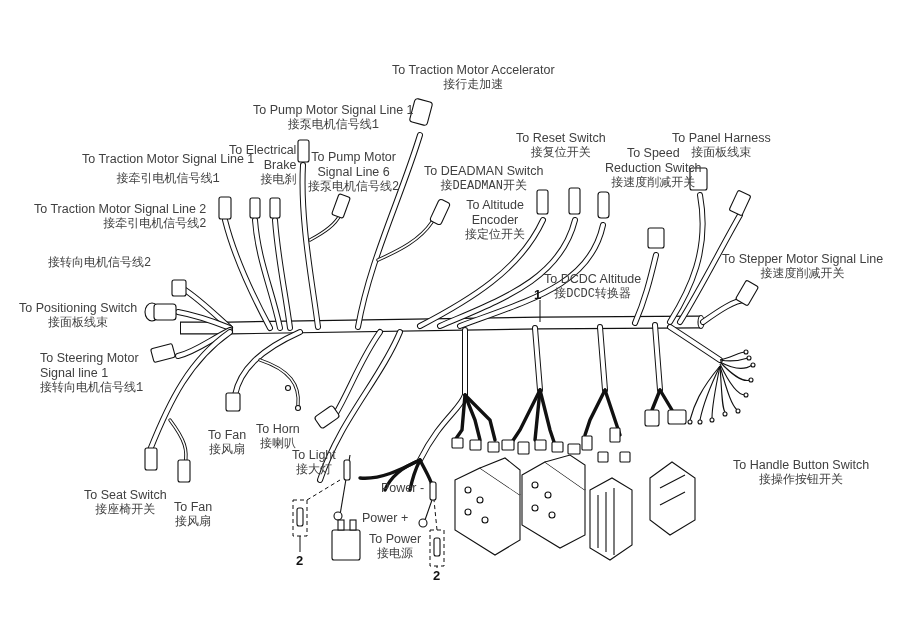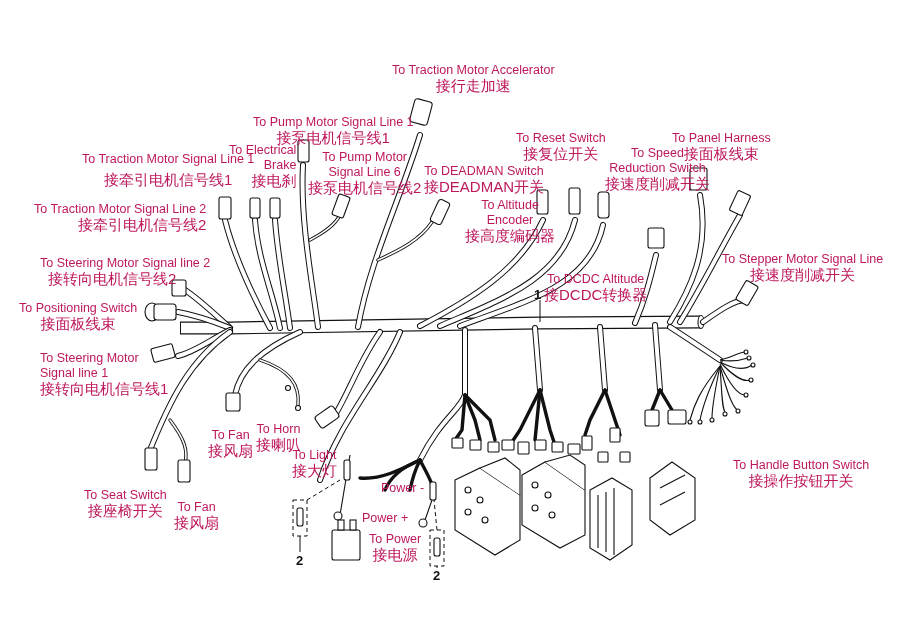--- a/index.html
+++ b/index.html
@@ -1,20 +1,20 @@
 <!DOCTYPE html>
 <html><head>
 <meta charset="utf-8">
 <style>
   html, body { margin: 0; padding: 0; background: #ffffff; }
   body { width: 900px; height: 636px; position: relative; overflow: hidden; font-family: "Liberation Sans", "DejaVu Sans", sans-serif; color: #111; }
   #diagram { position: absolute; left: 0; top: 0; width: 900px; height: 636px; }
-  .lbl { position: absolute; font-size: 12.5px; line-height: 15px; white-space: nowrap; color: #be185d; }
+  .lbl { position: absolute; font-size: 12.5px; line-height: 15px; white-space: nowrap; color: #404040; }
   .lbl .en, .lbl .cn { display: block; }
-  .lbl .cn { font-family: Liberation Sans, sans-serif; font-size: 15px; }
+  .lbl .cn { font-family: Liberation Mono, monospace; font-size: 12px; }
   .r { text-align: right; }
   .c { text-align: center; }
   .num { position: absolute; font-size: 13px; font-weight: bold; }
   .wire { fill: none; stroke: #111; stroke-width: 1.1; }
   .wirew { fill: none; stroke: #111; stroke-width: 6; stroke-linecap: round; stroke-linejoin: round; }
   .wirei { fill: none; stroke: #fff; stroke-width: 4; stroke-linecap: round; stroke-linejoin: round; }
   .thin { fill: none; stroke: #111; stroke-width: 3.4; stroke-linecap: round; }
   .thini { fill: none; stroke: #fff; stroke-width: 1.6; stroke-linecap: round; }
   .conn { fill: #fff; stroke: #111; stroke-width: 1.1; }
   .dash { fill: none; stroke: #111; stroke-width: 1; stroke-dasharray: 4 3; }
@@ -219,21 +219,21 @@
 </svg>
 
 <div class="num" style="left:534px;top:287px;">1</div>
 <div class="num" style="left:296px;top:553px;">2</div>
 <div class="num" style="left:433px;top:568px;">2</div>
 
 <div class="lbl c" style="left:392px;top:63px;">
   <span class="en">To Traction Motor  Accelerator</span>
   <span class="cn">接行走加速</span>
 </div>
-<div class="lbl c" style="left:253px;top:103px;margin-top:12px;">
+<div class="lbl c" style="left:253px;top:103px;">
   <span class="en">To Pump Motor Signal Line 1</span>
   <span class="cn">接泵电机信号线1</span>
 </div>
 <div class="lbl r" style="left:229px;top:143px;">
   <span class="en">To Electrical</span>
   <span class="en">Brake</span>
   <span class="cn">接电刹</span>
 </div>
 <div class="lbl r" style="left:82px;top:152px;text-align:center;">
   <span class="en">To Traction Motor Signal Line 1</span>
@@ -261,32 +261,31 @@
   <span class="en">To Panel Harness</span>
   <span class="cn">接面板线束</span>
 </div>
 <div class="lbl r" style="left:34px;top:202px;">
   <span class="en">To Traction Motor Signal Line 2</span>
   <span class="cn">接牵引电机信号线2</span>
 </div>
 <div class="lbl c" style="left:465px;top:198px;">
   <span class="en">To Altitude</span>
   <span class="en">Encoder</span>
-  <span class="cn">接高度编码器</span>
+  <span class="cn">接定位开关</span>
 </div>
 <div class="lbl c" style="left:722px;top:252px;">
   <span class="en">To Stepper Motor Signal Line</span>
   <span class="cn">接速度削减开关</span>
 </div>
 <div class="lbl c" style="left:544px;top:272px;">
   <span class="en">To DCDC Altitude</span>
   <span class="cn">接DCDC转换器</span>
 </div>
 <div class="lbl" style="left:40px;top:256px;">
-  <span class="en">To Steering Motor Signal line 2</span>
   <span class="cn" style="padding-left:8px;">接转向电机信号线2</span>
 </div>
 <div class="lbl c" style="left:19px;top:301px;">
   <span class="en">To Positioning Switch</span>
   <span class="cn">接面板线束</span>
 </div>
 <div class="lbl" style="left:40px;top:351px;">
   <span class="en">To Steering Motor</span>
   <span class="en">Signal line 1</span>
   <span class="cn">接转向电机信号线1</span>

